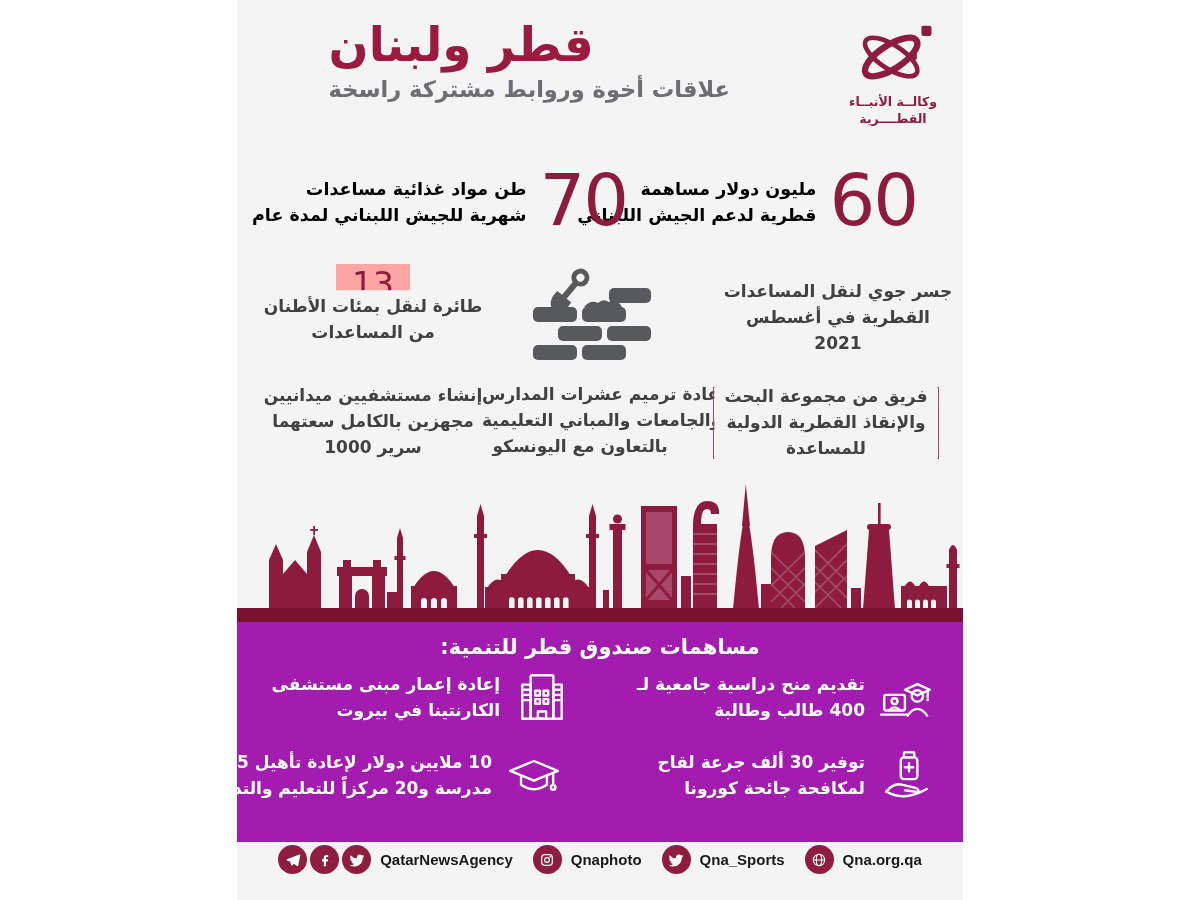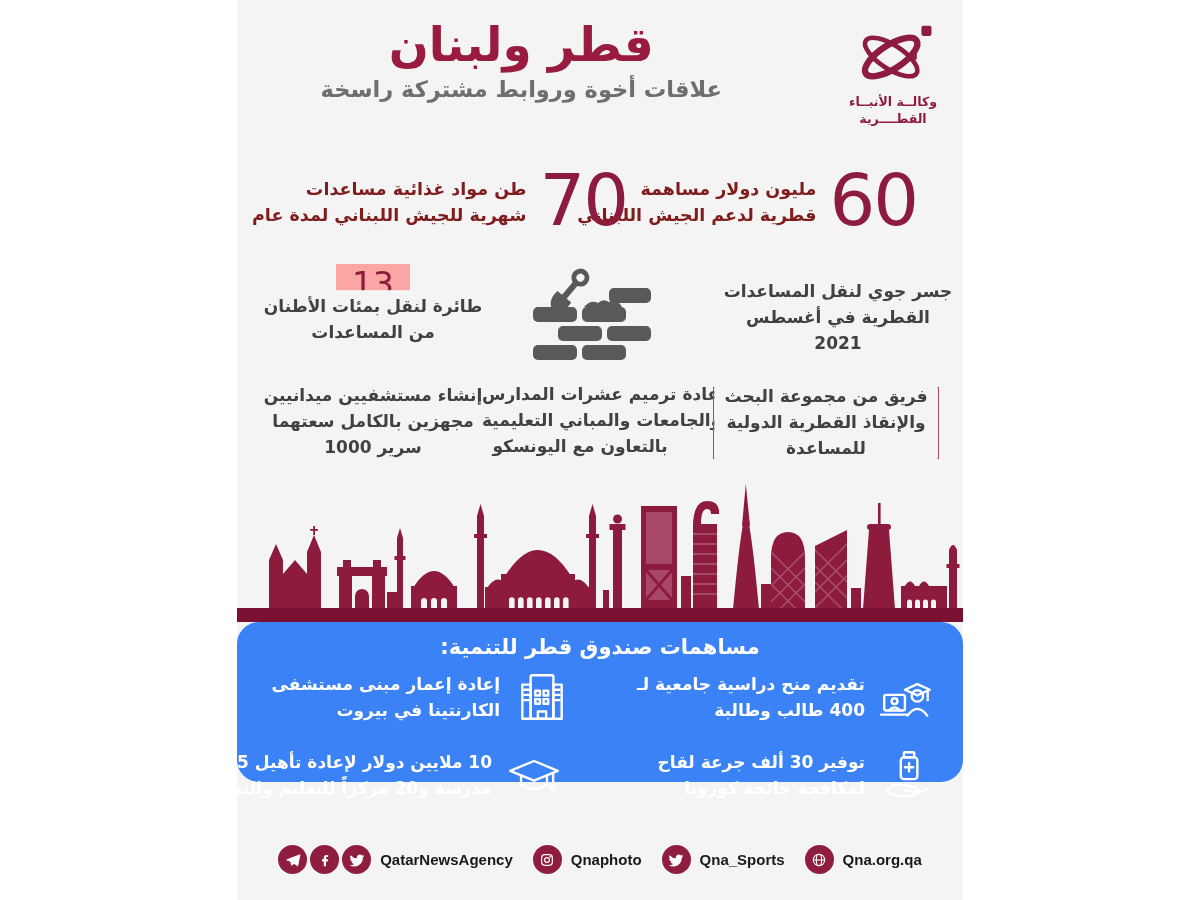--- a/index.html
+++ b/index.html
@@ -3,29 +3,29 @@
 <meta charset="utf-8">
 <style>
   html,body{margin:0;padding:0;background:#ffffff;}
   body{font-family:"DejaVu Sans",sans-serif;}
   .canvas{position:relative;width:1200px;height:900px;background:#ffffff;overflow:hidden;}
   .poster{position:absolute;left:237px;top:0;width:726px;height:900px;background:#f4f4f4;}
 
   
   .logo{position:absolute;top:24px;right:17px;width:106px;text-align:center;}
   .logo-text{font-weight:700;font-size:12.5px;line-height:1.35;color:#8e1c42;direction:rtl;}
-  .headline{position:absolute;top:16px;right:241px;text-align:center;direction:rtl;}
+  .headline{position:absolute;top:16px;right:233px;text-align:left;direction:rtl;}
   .title{font-weight:700;font-size:47px;line-height:1.25;color:#9a1b40;}
   .subtitle{font-weight:700;font-size:22.5px;line-height:1.3;color:#6d6e71;}
 
   
   .stat{position:absolute;display:flex;direction:rtl;align-items:flex-start;gap:13px;}
   .stat-num{font-size:72px;font-weight:400;line-height:.95;color:#8d1b3d;letter-spacing:-2px;}
   .stat-label{padding-top:10px;text-align:right;}
-  .sline{font-weight:700;font-size:17.5px;line-height:1.5;color:#7f1d1d;white-space:nowrap;}
+  .sline{font-weight:700;font-size:17.5px;line-height:1.5;color:#000000;white-space:nowrap;}
   .stat-60{top:166px;right:46px;}
   .stat-70{top:166px;right:336px;}
 
   
   .box{position:absolute;border:1.6px solid #a74b63;}
   .box-center{position:absolute;left:50%;top:50%;transform:translate(-50%,-50%);
               background:#f4f4f4;padding:4px 10px;text-align:center;}
   .bline{font-weight:700;font-size:17px;line-height:1.52;color:#414042;white-space:nowrap;}
   .box-num{position:absolute;left:50%;top:-28px;transform:translateX(-50%);
            background:#fca5a5;padding:0 16px;font-size:33px;font-weight:400;color:#8d1b3d;line-height:1.25;}
@@ -33,21 +33,21 @@
   .box-air{left:476px;top:285px;width:224px;height:64px;margin-left:12px;}
   .box-hosp{left:26px;top:389px;width:218px;height:64px;}
   .box-rescue{left:476px;top:387px;width:224px;height:70px;}
   .bricks{position:absolute;left:288px;top:268px;}
   .resto{position:absolute;left:245px;top:382px;width:196px;text-align:center;}
 
   
   .skyline{position:absolute;left:0;top:472px;}
 
   
-  .panel{position:absolute;left:0;top:622px;width:726px;height:160px;background:#3b82f6;border-radius:22px;}
+  .panel{position:absolute;left:0;top:622px;width:726px;height:220px;background:#a21caf;}
   .fund-heading{padding-top:13px;text-align:center;direction:rtl;font-weight:700;font-size:21px;color:#ffffff;}
   .fund-item{position:absolute;display:flex;direction:rtl;align-items:center;gap:13px;}
   .fund-text{}
   .fline{font-weight:700;font-size:17px;line-height:1.55;color:#ffffff;white-space:nowrap;}
   .fi-tr{right:27px;top:46px;}
   .fi-tl{right:392px;top:46px;}
   .fi-br{right:27px;top:124px;}
   .fi-bl{right:400px;top:124px;}
   .ficon{width:58px;height:58px;flex:0 0 auto;}
 

